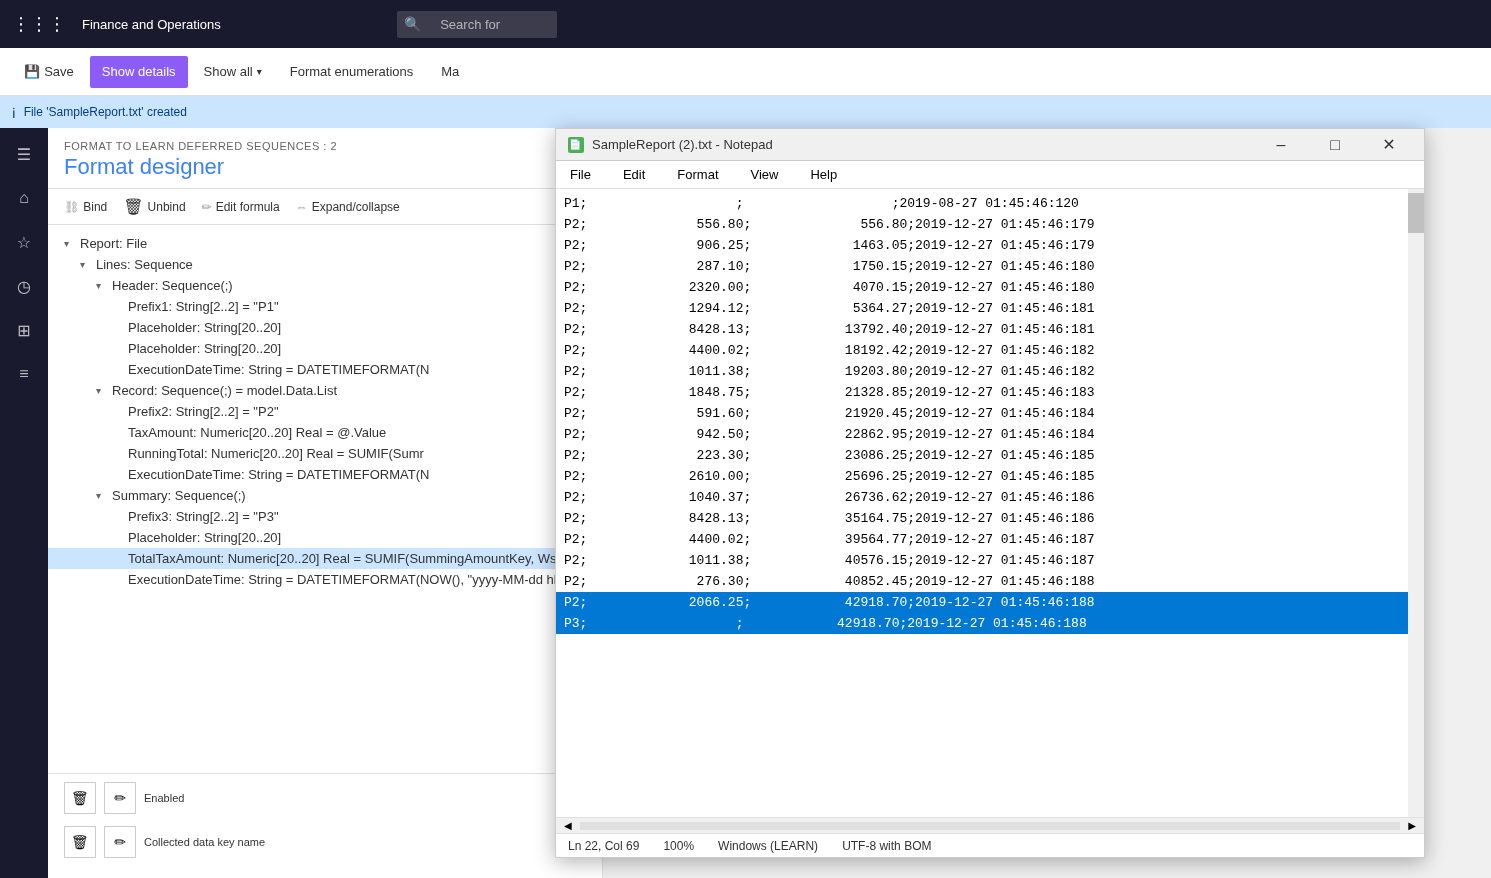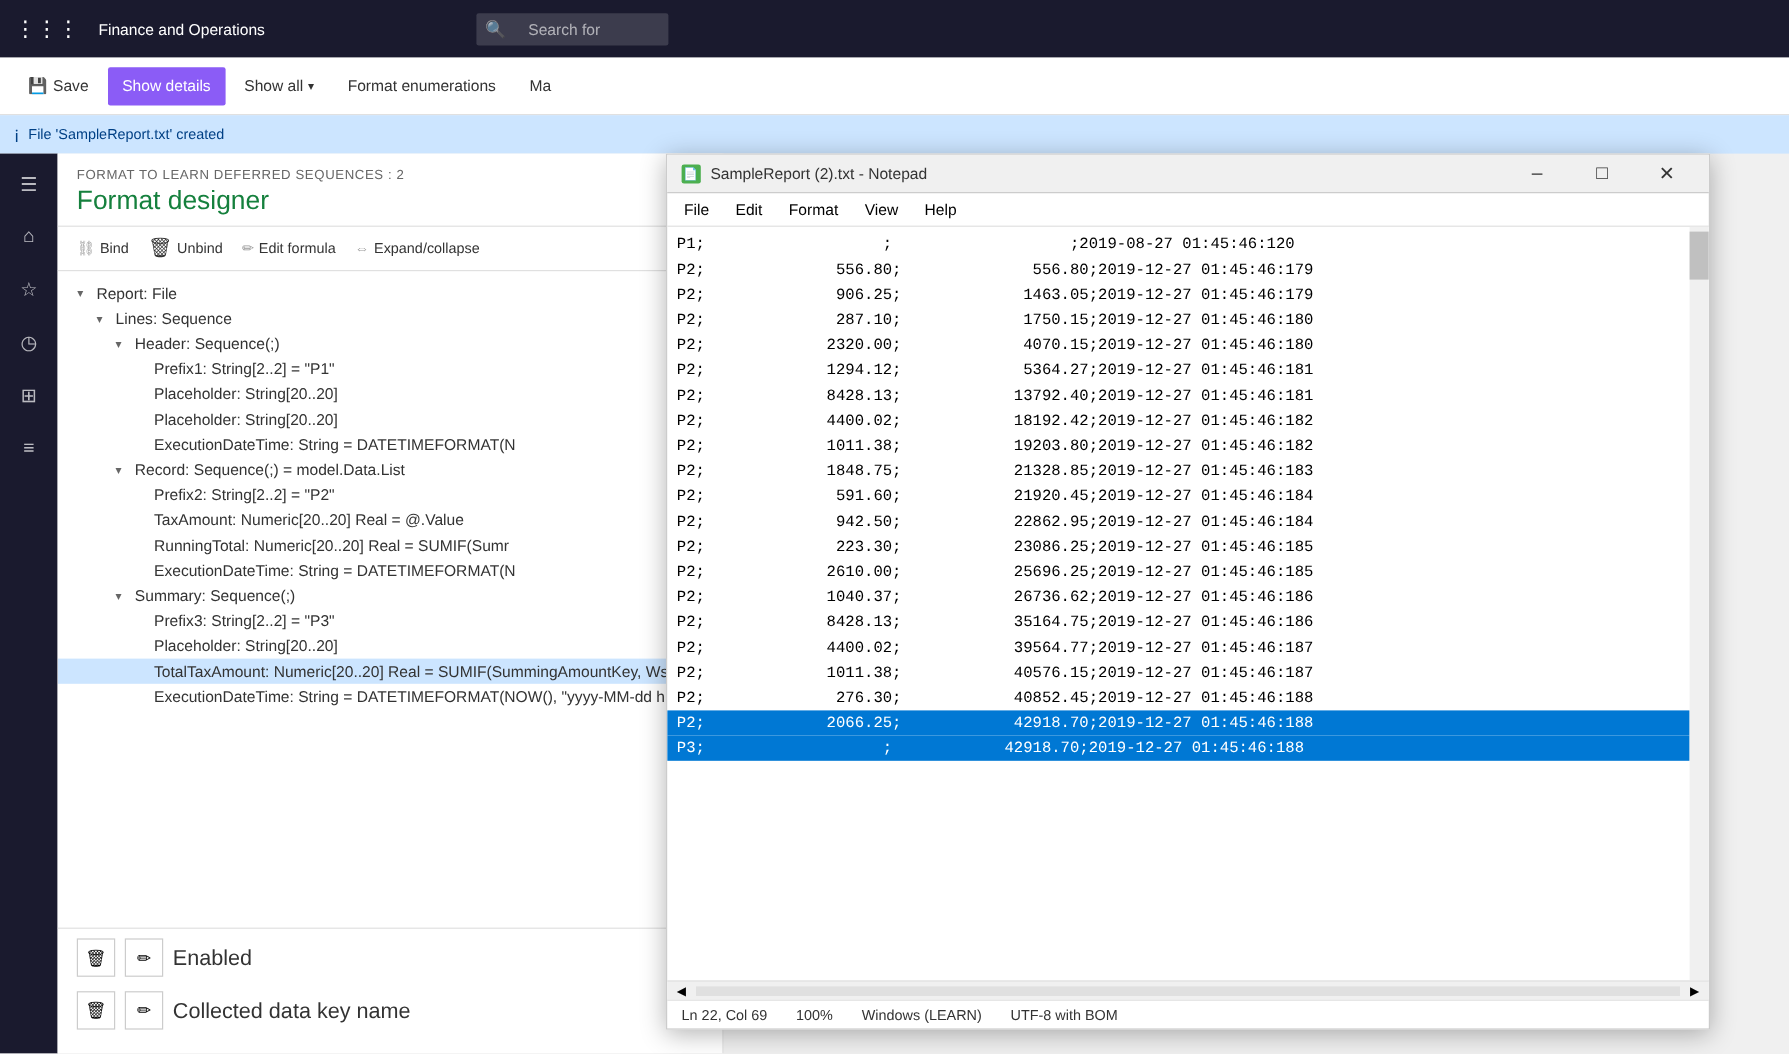--- a/index.html
+++ b/index.html
@@ -95,21 +95,21 @@
       flex-direction: column;
       border-right: 1px solid #e0e0e0;
       overflow: hidden;
     }
 
     .format-header {
       padding: 12px 16px 8px 16px;
       border-bottom: 1px solid #e0e0e0;
     }
     .format-subtitle { font-size: 11px; color: #666; text-transform: uppercase; letter-spacing: 0.5px; }
-    .format-title { font-size: 22px; font-weight: 400; color: #15803d; margin-top: 2px; }
+    .format-title { font-size: 22px; font-weight: 400; color: #3b82f6; margin-top: 2px; }
 
     
     .action-bar {
       padding: 8px 16px;
       display: flex;
       align-items: center;
       gap: 16px;
       border-bottom: 1px solid #e0e0e0;
     }
     .action-link {
@@ -145,21 +145,21 @@
     .tree-item.level2 { padding-left: 48px; }
     .tree-item.level3 { padding-left: 64px; font-size: 12px; }
 
     
     .bottom-icons {
       border-top: 1px solid #e0e0e0;
       padding: 8px 16px;
     }
     .icon-pair { display: flex; align-items: center; gap: 8px; margin-bottom: 12px; }
     .icon-btn { width: 32px; height: 32px; border: 1px solid #ccc; background: white; display: flex; align-items: center; justify-content: center; cursor: pointer; font-size: 14px; }
-    .icon-label { font-size: 18px; color: #333; }
+    .icon-label { font-size: 11px; color: #333; }
 
     
     .notepad-window {
       position: absolute;
       left: 555px;
       top: 0;
       width: 870px;
       height: 730px;
       background: white;
       border: 1px solid #ccc;
@@ -180,21 +180,21 @@
     }
     .notepad-title { flex: 1; font-size: 13px; color: #333; }
     .notepad-icon { width: 16px; height: 16px; background: #4caf50; border-radius: 2px; display: flex; align-items: center; justify-content: center; font-size: 10px; color: white; }
     .win-btn { width: 46px; height: 32px; border: none; background: transparent; cursor: pointer; font-size: 16px; display: flex; align-items: center; justify-content: center; color: #333; }
 
     .notepad-menubar {
       height: 28px;
       display: flex;
       align-items: center;
       padding: 0 4px;
-      gap: 2px;
+      gap: 12px;
       border-bottom: 1px solid #e0e0e0;
     }
     .menu-item { padding: 4px 10px; cursor: pointer; font-size: 13px; border-radius: 2px; }
 
     .notepad-content {
       flex: 1;
       overflow-y: auto;
       overflow-x: hidden;
       font-family: 'Courier New', monospace;
       font-size: 13px;

